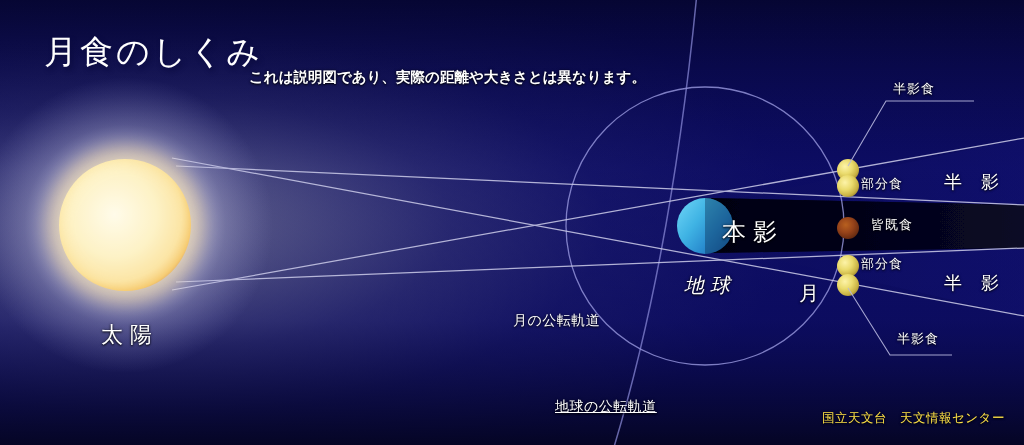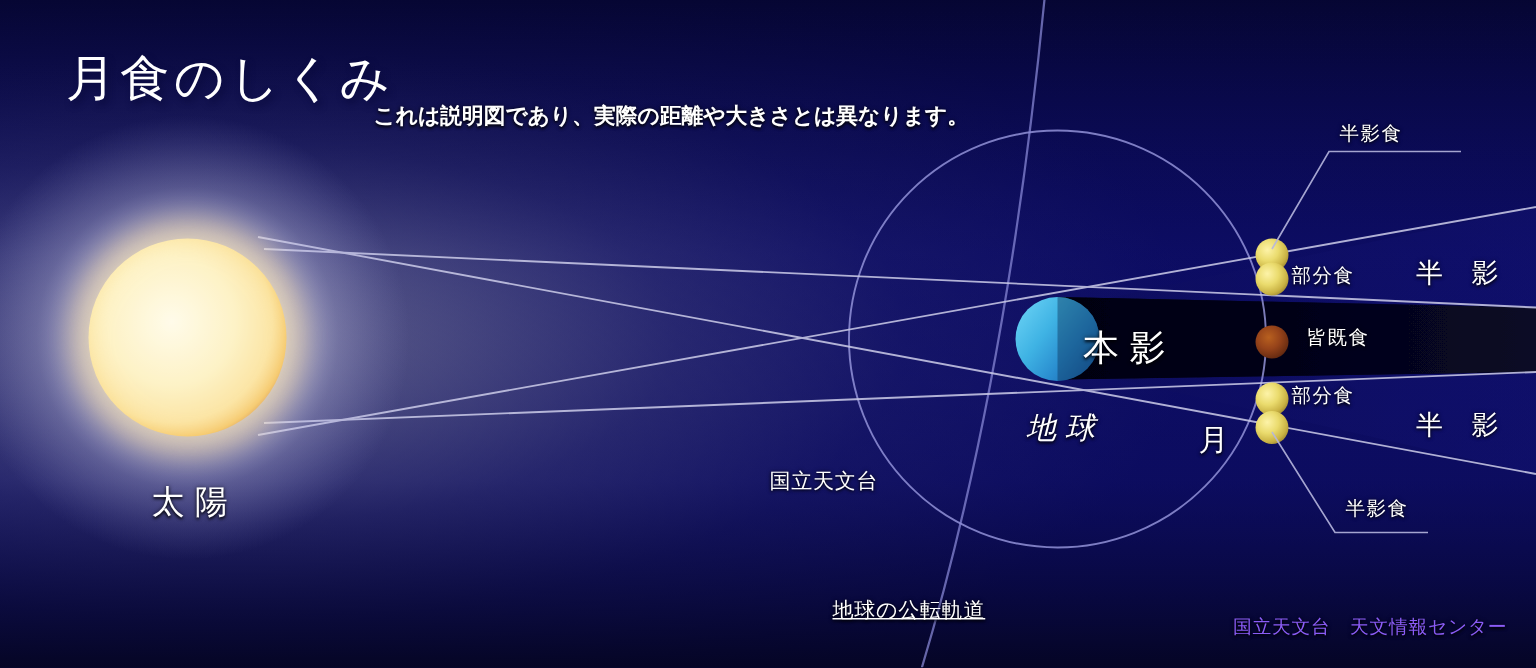--- a/index.html
+++ b/index.html
@@ -128,21 +128,21 @@
     top: 398px;
     font-size: 14px;
     letter-spacing: 0.5px;
     text-decoration: underline;
   }
   #credit {
     left: 822px;
     top: 410px;
     font-size: 12.5px;
     letter-spacing: 0.5px;
-    color: #8b5cf6;
+    color: #fde047;
   }
 </style>
 </head>
 <body>
 
 <div id="stage">
 
   <svg viewBox="0 0 1024 445">
     <defs>
 
@@ -278,18 +278,18 @@
   <div class="lbl" id="lbl-umbra">本影</div>
   <div class="lbl" id="lbl-penumbra-top">半 影</div>
   <div class="lbl" id="lbl-penumbra-bottom">半 影</div>
 
   <div class="lbl" id="lbl-penumbral-top">半影食</div>
   <div class="lbl" id="lbl-partial-top">部分食</div>
   <div class="lbl" id="lbl-total">皆既食</div>
   <div class="lbl" id="lbl-partial-bottom">部分食</div>
   <div class="lbl" id="lbl-penumbral-bottom">半影食</div>
 
-  <div class="lbl" id="lbl-moon-orbit">国立天文台</div>
+  <div class="lbl" id="lbl-moon-orbit">月の公転軌道</div>
   <div class="lbl" id="lbl-earth-orbit">地球の公転軌道</div>
 
   <div class="lbl" id="credit">国立天文台　天文情報センター</div>
 
 </div>
 
 </body></html>

